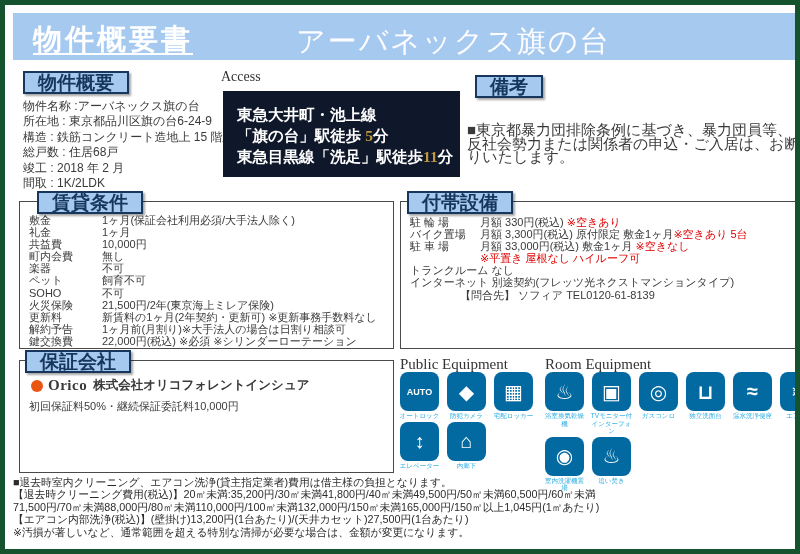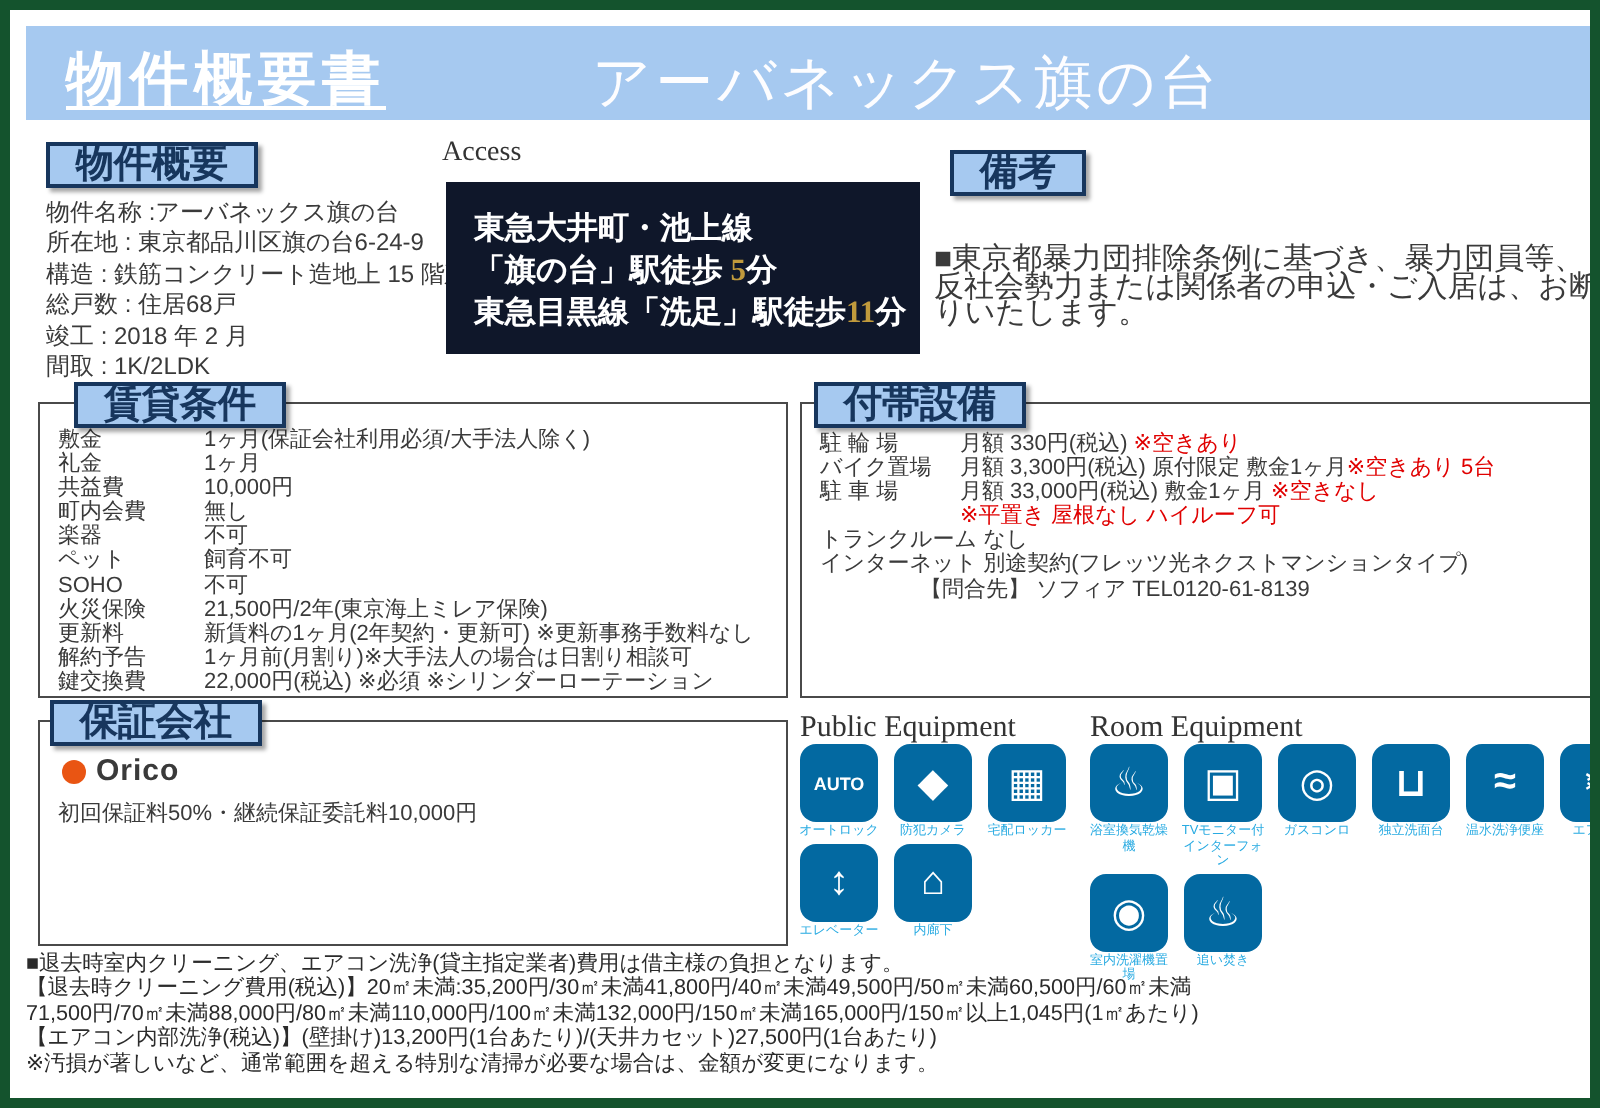--- a/index.html
+++ b/index.html
@@ -39,21 +39,21 @@
 
   .fac-rows { position:absolute; left:405px; top:211px; font-size:11px; line-height:12.1px; color:#3a3a3a; z-index:2; white-space:nowrap; }
   .fac-label { display:inline-block; width:70px; }
   .indent-a { padding-left:70px; }
   .indent-b { padding-left:50px; }
   .red { color:#e00000; }
 
   
   .orico-line { position:absolute; left:26px; top:372px; z-index:2; display:flex; align-items:center; }
   .orico-dot { width:12px; height:12px; border-radius:50%; background:#e95513; margin-right:5px; }
-  .orico-brand { font-size:15px; font-weight:bold; color:#3a3a3a; letter-spacing:.5px; margin-right:6px; }
+  .orico-brand { font-size:15px; font-weight:bold; color:#3a3a3a; letter-spacing:.5px; margin-right:6px;font-family:Liberation Serif, serif; }
   .orico-company { font-size:12.5px; font-weight:bold; color:#3a3a3a; }
   .guar-fee { position:absolute; left:24px; top:394px; font-size:11px; color:#3a3a3a; z-index:2; }
   .guar-note { position:absolute; left:30px; top:437px; width:346px; font-size:11px; line-height:12.5px; color:#3a3a3a; z-index:2; }
 
   
   .equip-heading { position:absolute; font-size:15px; color:#333; }
   .pub-heading { left:395px; top:351px; }
   .room-heading { left:540px; top:351px; }
   .equip-grid { position:absolute; display:grid; grid-auto-rows:auto; gap:2px 4px; z-index:2; }
   .pub-grid { left:393px; top:367px; grid-template-columns:repeat(3,43px); }
@@ -122,20 +122,21 @@
     <div><span>トランクルーム なし</span></div>
     <div><span>インターネット 別途契約(フレッツ光ネクストマンションタイプ)</span></div>
     <div class="indent-b"><span>【問合先】 ソフィア TEL0120-61-8139</span></div>
   </div>
 
   <div class="box guar-box"></div>
   <div class="tab" style="left:20px; top:345px;">保証会社</div>
   <div class="orico-line">
     <span class="orico-dot"></span>
     <span class="orico-brand">Orico</span>
+    <span class="orico-company">株式会社オリコフォレントインシュア</span>
   </div>
   <div class="guar-fee">初回保証料50%・継続保証委託料10,000円</div>
 
   <div class="equip-heading room-heading serif">Room Equipment</div>
   <div class="equip-heading pub-heading serif">Public Equipment</div>
   <div class="equip-grid pub-grid" id="pub-grid">
       <div class="equip-item">
         <div class="equip-tile small-glyph">AUTO</div>
         <div class="equip-label">オートロック</div>
       </div>

